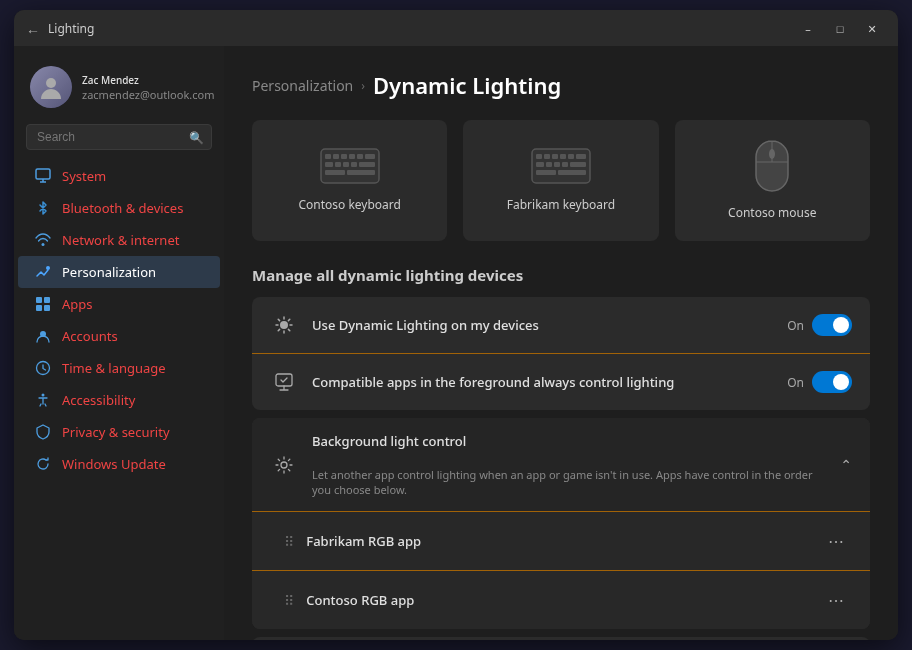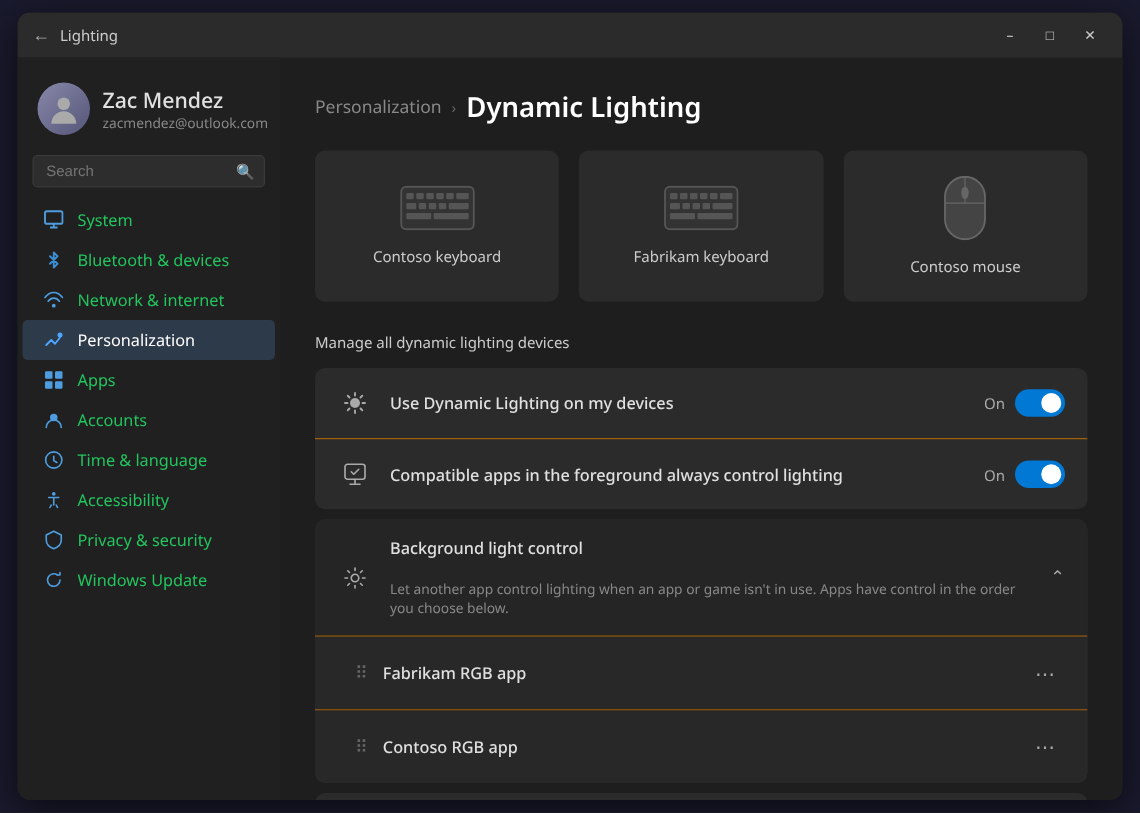--- a/index.html
+++ b/index.html
@@ -101,21 +101,21 @@
       justify-content: center;
       color: #ddd;
       font-size: 18px;
     }
     .user-info {
       display: flex;
       flex-direction: column;
     }
     .user-name {
       color: #e0e0e0;
-      font-size: 17px;
+      font-size: 10px;
       font-weight: 500;
     }
     .user-email {
       color: #888;
       font-size: 11px;
     }
     .search-box {
       margin: 0 12px 10px;
       position: relative;
     }
@@ -138,21 +138,21 @@
       font-size: 12px;
     }
     .nav-item {
       display: flex;
       align-items: center;
       gap: 10px;
       padding: 7px 16px;
       cursor: pointer;
       border-radius: 4px;
       margin: 0 4px;
-      color: #22c55e;
+      color: #ef4444;
       font-size: 13px;
     }
     .nav-item.active {
       background: #2d3a4a;
       color: #fff;
     }
     .nav-icon {
       width: 18px;
       height: 18px;
       display: flex;
@@ -211,22 +211,22 @@
       color: #ccc;
       font-size: 12px;
       text-align: center;
     }
     
     .keyboard-icon { display: flex; align-items: center; justify-content: center; }
     .mouse-icon { display: flex; align-items: center; justify-content: center; }
     
     .section-header {
       color: #ccc;
-      font-size: 12px;
-      font-weight: 400;
+      font-size: 15px;
+      font-weight: 700;
       margin-bottom: 12px;
     }
     
     .settings-group {
       background: #2b2b2b;
       border-radius: 8px;
       overflow: hidden;
       margin-bottom: 8px;
     }
     .setting-row {

